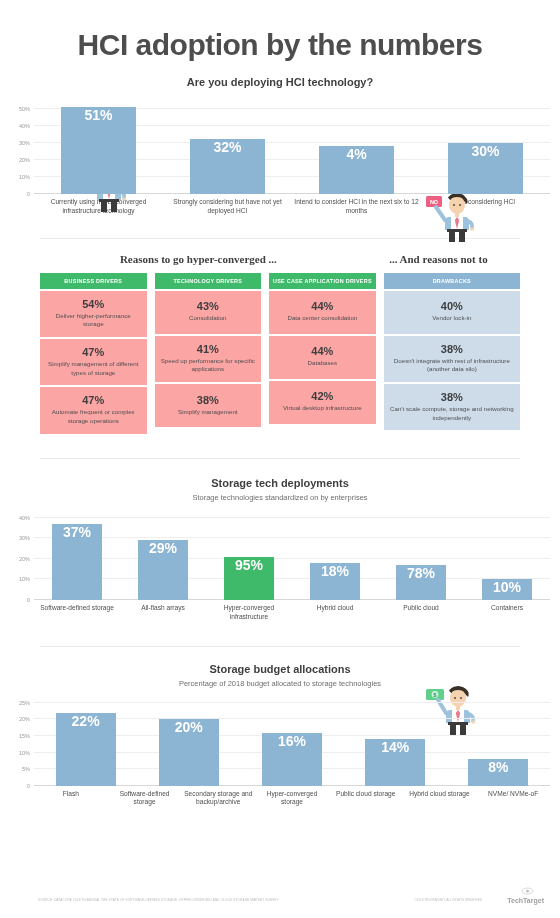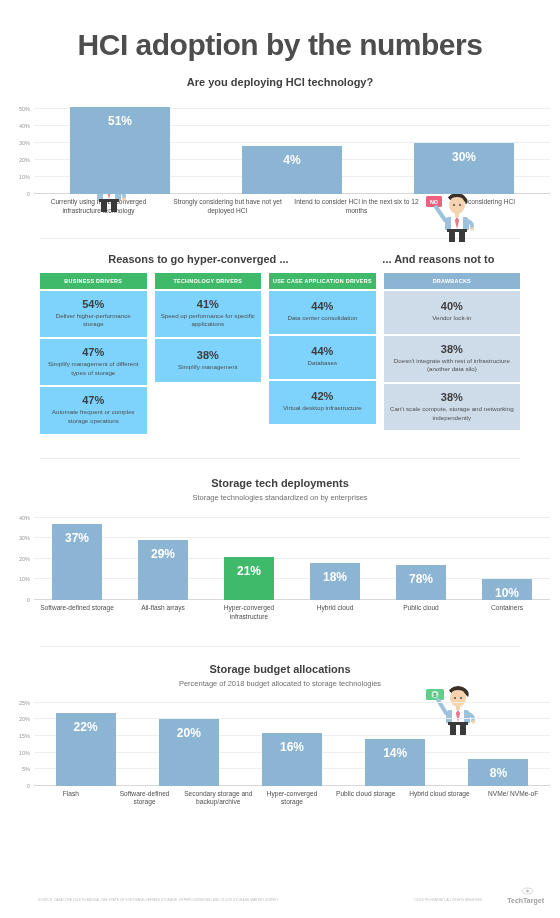--- a/index.html
+++ b/index.html
@@ -59,50 +59,50 @@
     justify-content: flex-end; align-items: center; height: 100%;
     position: relative;
   }
   .bar {
     width: 58%; position: relative; display: flex;
     justify-content: center; align-items: flex-start;
   }
   .bar.blue { background: #8cb5d3; }
   .bar.green { background: #3fb96a; }
   .bar-val {
-    color: #ffffff; font-weight: bold; font-size: 12px; padding-top: 7px;
+    color: #ffffff; font-weight: bold; font-size: 14px; 
     text-shadow: 0 0 1px rgba(0,0,0,0.05);
   }
   .xlabels { display: flex; padding-left: 34px; padding-right: 10px; margin-top: 4px; }
   .xlabel {
     flex: 1; text-align: center; font-size: 6.6px; color: #4e4e4e;
     line-height: 1.35; padding: 0 2px;
   }
 
   
   .tables-head {
-    display: flex; padding: 0 40px; margin-top: 14px; margin-bottom: 8px;
+    display: flex; padding: 0 40px; margin-top: 14px; margin-bottom: 8px; font-family: Liberation Serif, serif;
   }
   .tables-head .t-left { width: 66%; text-align: center; }
   .tables-head .t-right { width: 34%; text-align: center; }
   .table-grid { display: flex; gap: 8px; padding: 0 40px; }
   .tcol { flex: 1; display: flex; flex-direction: column; gap: 2px; }
   .tcol.wide { flex: 1.28; }
   .thead {
     text-align: center; font-size: 5.4px; font-weight: bold;
     color: #ffffff; letter-spacing: 0.3px; padding: 5px 2px;
   }
   .thead.green { background: #3fb96a; }
   .thead.blue { background: #8cb5d3; }
   .tcell {
     text-align: center; padding: 7px 5px 8px;
     display: flex; flex-direction: column; justify-content: center;
     min-height: 43px;
   }
-  .tcell.green { background: #7dd3fc; }
+  .tcell.green { background: #fca5a5; }
   .tcell.blue { background: #cedcea; }
   .tval { font-size: 11px; font-weight: bold; color: #3d3d3d; }
   .tlab { font-size: 6.2px; color: #4e4e4e; line-height: 1.4; margin-top: 2px; }
 
   
   .figure { position: absolute; }
 
   
   .footer { position: absolute; left: 0; right: 0; bottom: 8px; height: 28px; }
   .source {
@@ -209,20 +209,25 @@
             <div class="ylabel" style="bottom: 36.3636%; transform: translateY(50%);">20%</div>
             <div class="ylabel" style="bottom: 18.1818%; transform: translateY(50%);">10%</div>
             <div class="ylabel" style="bottom: 0%; transform: translateY(50%);">0</div>
           </div>
       <div class="bar-col">
             <div class="bar blue" style="height: 92.7273%;">
               <div class="bar-val">51%</div>
             </div>
           </div>
           <div class="bar-col">
+            <div class="bar blue" style="height: 58.1818%;">
+              <div class="bar-val">32%</div>
+            </div>
+          </div>
+          <div class="bar-col">
             <div class="bar blue" style="height: 50.9091%;">
               <div class="bar-val">4%</div>
             </div>
           </div>
           <div class="bar-col">
             <div class="bar blue" style="height: 54.5455%;">
               <div class="bar-val">30%</div>
             </div>
           </div>
         </div>
@@ -253,20 +258,24 @@
             <div class="tval">47%</div>
             <div class="tlab">Simplify management of different types of storage</div>
           </div>
           <div class="tcell green">
             <div class="tval">47%</div>
             <div class="tlab">Automate frequent or complex storage operations</div>
           </div>
         </div>
         <div class="tcol">
           <div class="thead green">TECHNOLOGY DRIVERS</div>
+          <div class="tcell green">
+            <div class="tval">43%</div>
+            <div class="tlab">Consolidation</div>
+          </div>
           <div class="tcell green">
             <div class="tval">41%</div>
             <div class="tlab">Speed up performance for specific applications</div>
           </div>
           <div class="tcell green">
             <div class="tval">38%</div>
             <div class="tlab">Simplify management</div>
           </div>
         </div>
         <div class="tcol">
@@ -329,21 +338,21 @@
               <div class="bar-val">37%</div>
             </div>
           </div>
           <div class="bar-col">
             <div class="bar blue" style="height: 69.0476%;">
               <div class="bar-val">29%</div>
             </div>
           </div>
           <div class="bar-col">
             <div class="bar green" style="height: 50%;">
-              <div class="bar-val">21%</div>
+              <div class="bar-val">95%</div>
             </div>
           </div>
           <div class="bar-col">
             <div class="bar blue" style="height: 42.8571%;">
               <div class="bar-val">18%</div>
             </div>
           </div>
           <div class="bar-col">
             <div class="bar blue" style="height: 40.4762%;">
               <div class="bar-val">78%</div>

